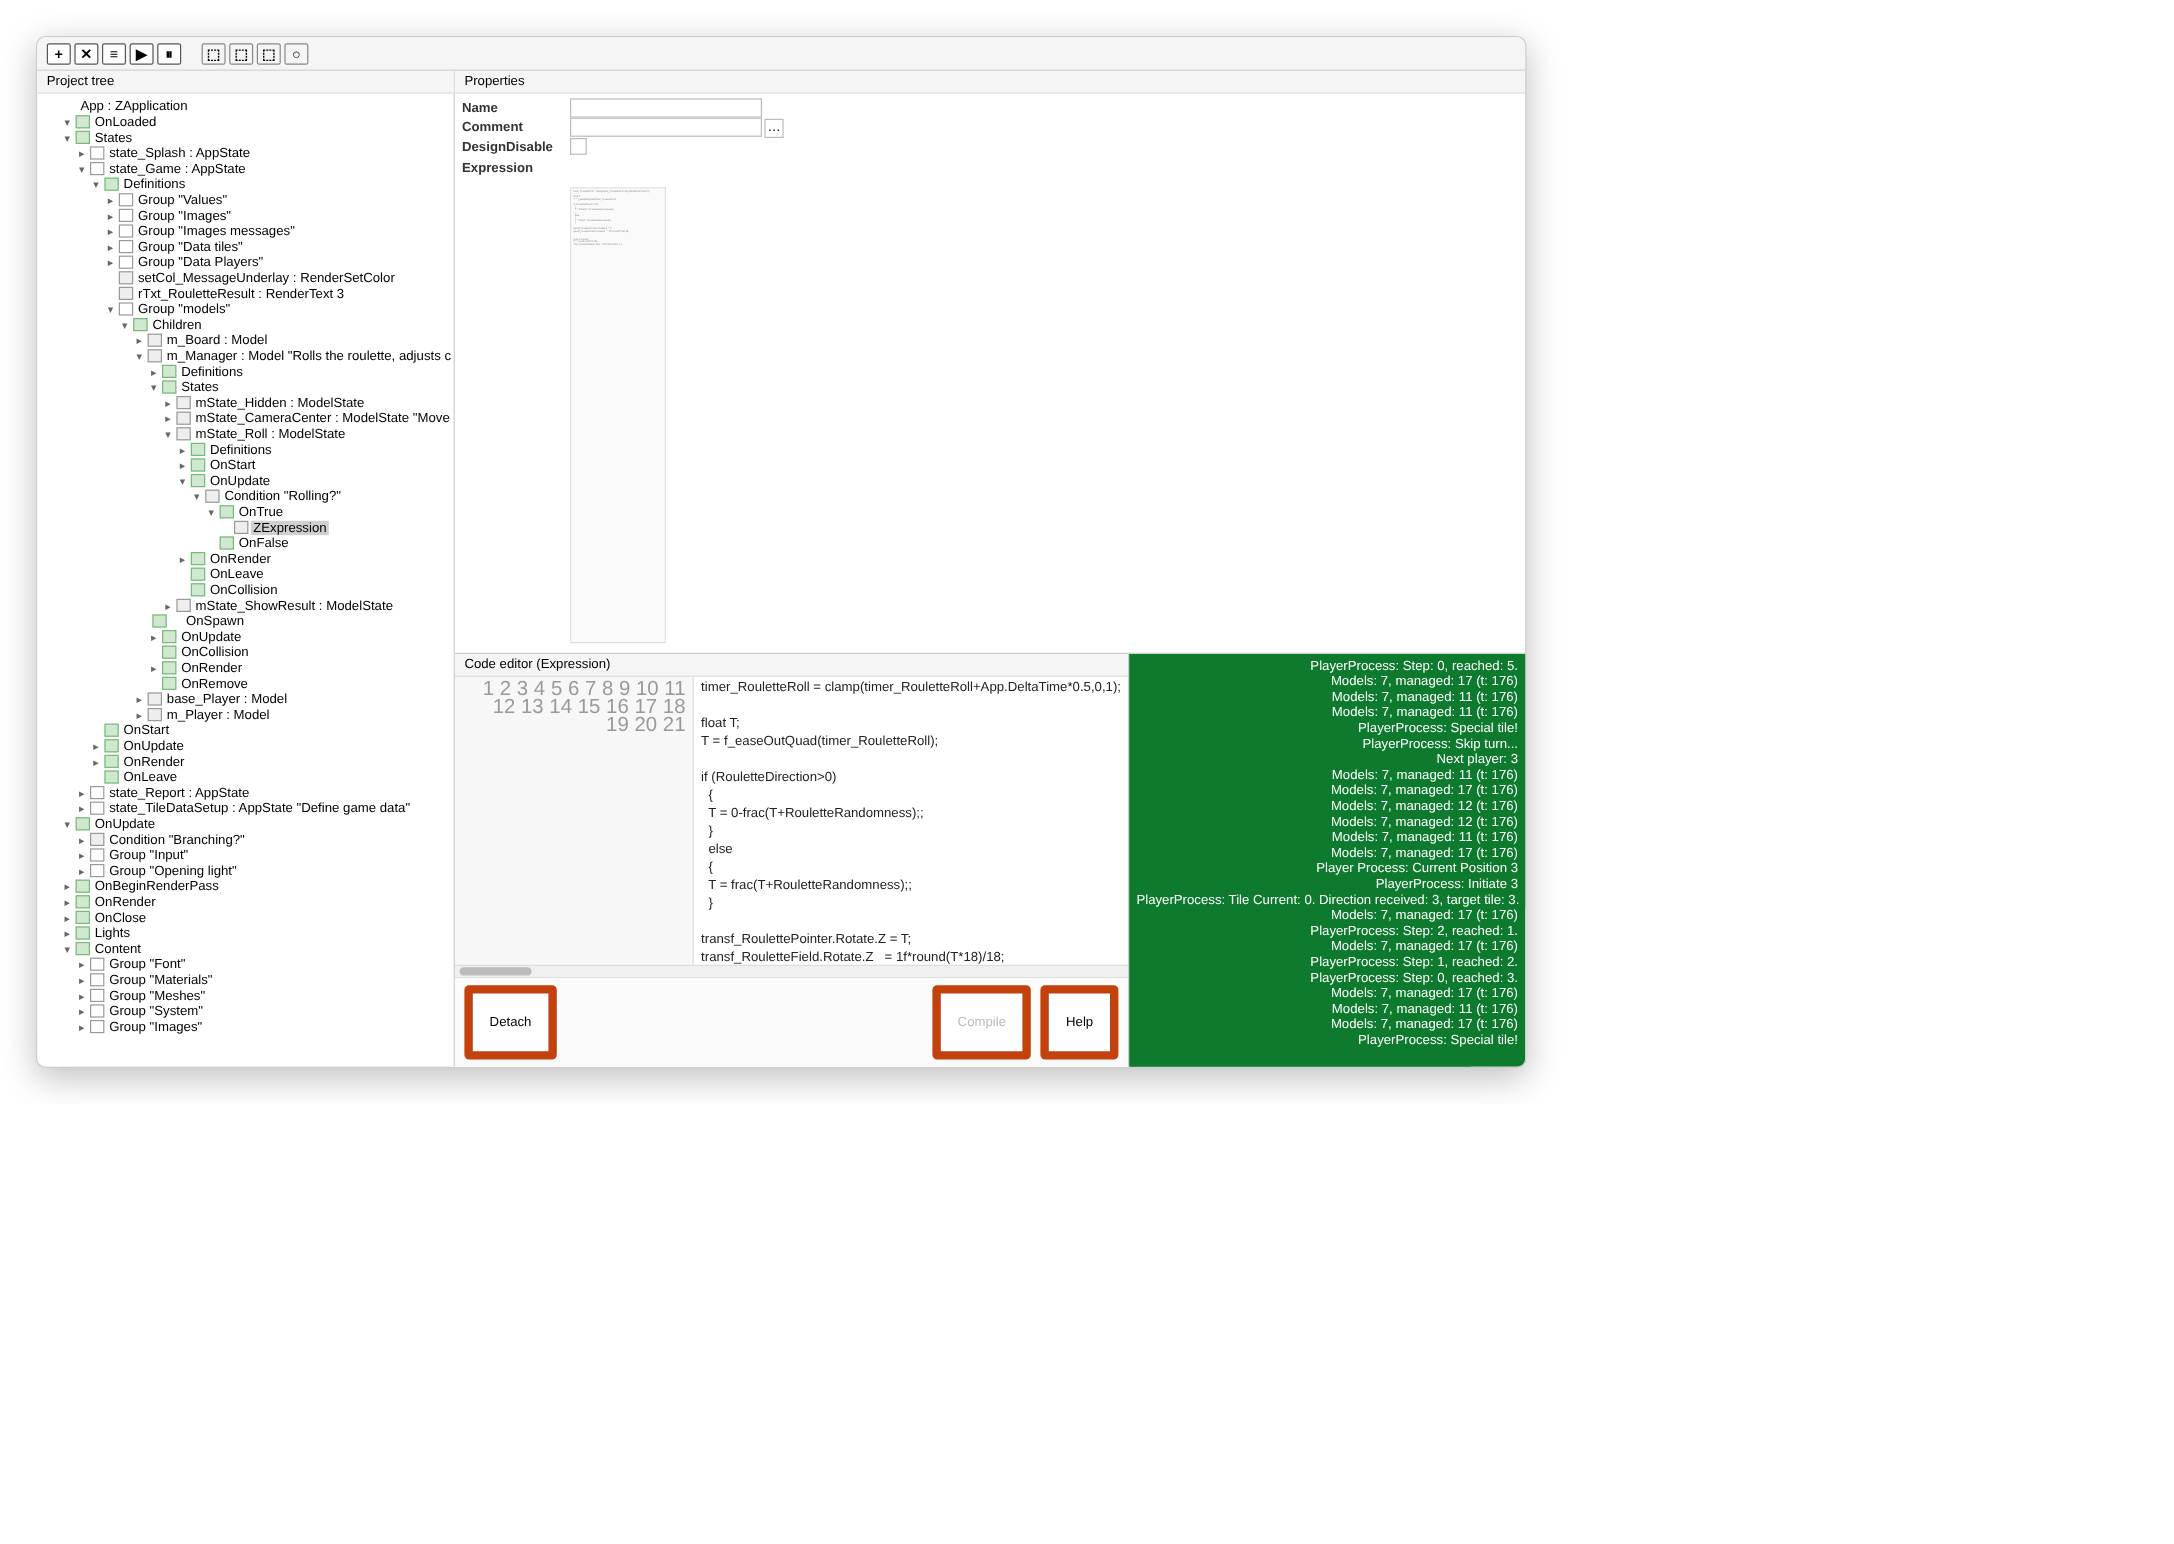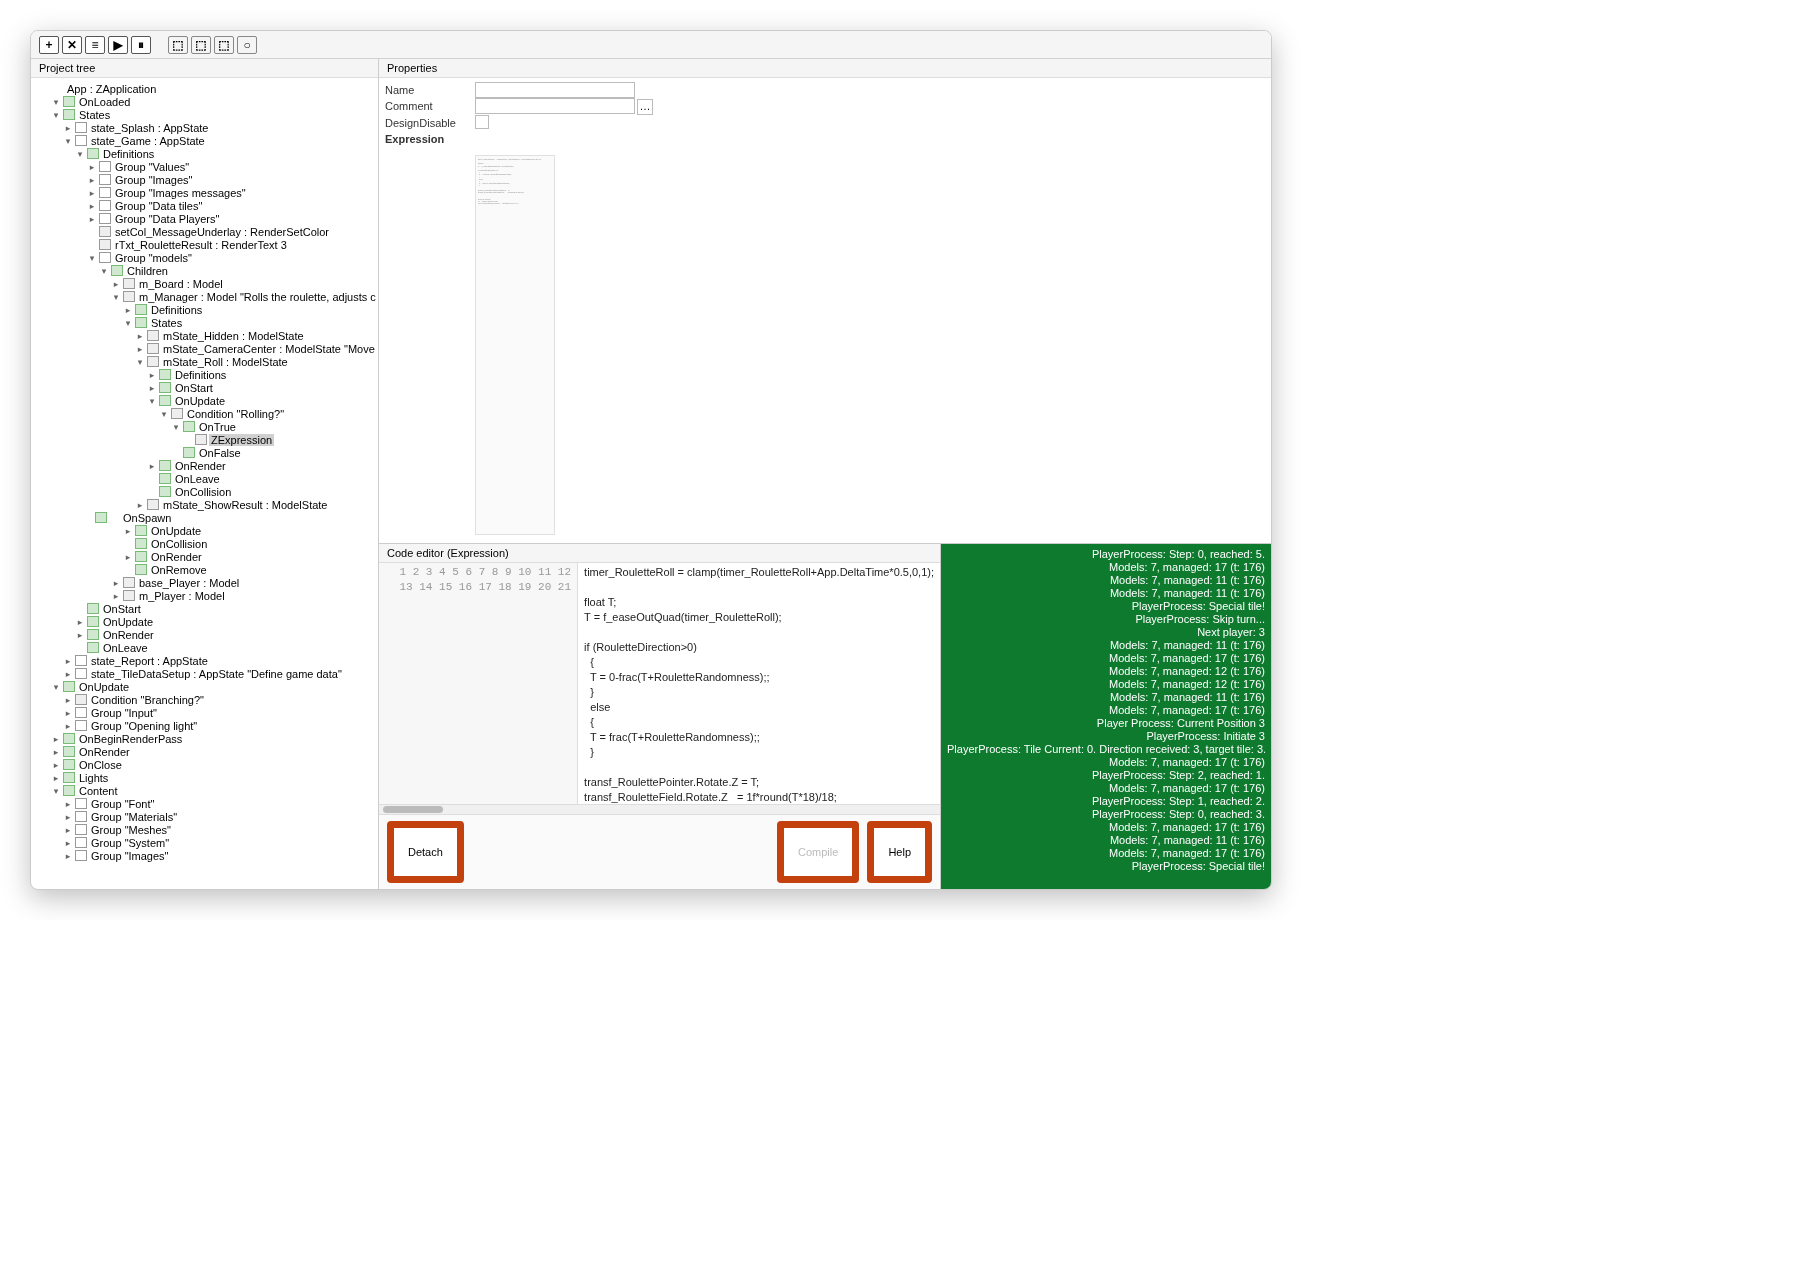--- a/index.html
+++ b/index.html
@@ -23,29 +23,29 @@
 .node.selected .lbl { background: #d0d0d0; }
 .toggle { width: 10px; text-align: center; color: #666; font-size: 9px; cursor: pointer; }
 .ticon { width: 12px; height: 11px; margin: 0 2px; display: inline-flex; align-items: center; justify-content: center; font-size: 9px; border: 1px solid #999; background: #fff; }
 .ticon.list { background: #cfe8cf; border-color: #7b7; }
 .ticon.box { background: #fff; }
 .ticon.comp { background: #eee; }
 .lbl { padding: 0 2px; }
 .right { flex: 1; display: flex; flex-direction: column; }
 .props { border-bottom: 1px solid #ccc; }
 .props-grid { display: grid; grid-template-columns: 90px 1fr; gap: 0; padding: 4px 6px; }
-.props-grid .k { font-size: 11px; color: #333; padding: 2px 0; }
+.props-grid .k { font-size: 11px; color: #333; padding: 2px 0; font-weight: bold; }
 .props-grid .v input { width: 160px; height: 16px; border: 1px solid #bbb; font-size: 11px; padding: 0 3px; }
 .props-grid .v .chk { width: 14px; height: 14px; border: 1px solid #bbb; background: #fff; display: inline-block; }
 .props-grid .v .dots { display: inline-block; width: 16px; height: 16px; border: 1px solid #bbb; text-align: center; line-height: 12px; margin-left: 2px; cursor: pointer; }
 .expr-thumb { margin: 4px 6px 8px 96px; width: 80px; height: 380px; background: #fafafa; border: 1px solid #e0e0e0; padding: 2px; overflow: hidden; font-size: 2px; line-height: 2.2px; color: #888; white-space: pre; }
 .lower { flex: 1; display: flex; overflow: hidden; }
 .editor-pane { flex: 1; display: flex; flex-direction: column; border-right: 1px solid #ccc; }
 .code-area { flex: 1; display: flex; overflow: auto; }
-.gutter { background: #f7f7f7; border-right: 1px solid #ddd; text-align: right; color: #999; font-family: Liberation Mono, monospace; font-size: 11px; padding: 2px 6px 2px 12px; line-height: 15px; }
+.gutter { background: #f7f7f7; border-right: 1px solid #ddd; text-align: right; color: #999; font-family: Liberation Sans, sans-serif; font-size: 17px; padding: 2px 6px 2px 12px; line-height: 15px; }
 .code { flex: 1; font-family: Liberation Sans, sans-serif; font-size: 11px; padding: 2px 6px; line-height: 15px; white-space: pre; color: #222; }
 .hscroll { height: 10px; background: #f0f0f0; border-top: 1px solid #ddd; }
 .hscroll .thumb { width: 60px; height: 7px; background: #bbb; border-radius: 4px; margin: 1px 0 0 4px; }
 .editor-buttons { display: flex; justify-content: space-between; padding: 6px 8px; border-top: 1px solid #ddd; background: #fafafa; }
 .btn { border: 7px solid #c2410c; border-radius: 4px; background: #fff; padding: 18px 14px; font-size: 11px; cursor: pointer; }
 .btn.disabled { color: #bbb; cursor: default; }
 .btn-group { display: flex; gap: 8px; }
 .console { width: 330px; background: #0d7a2e; color: #fff; font-family: Menlo, Consolas, monospace; font-size: 10px; line-height: 13px; padding: 4px 6px; overflow: auto; }
 .console .ln { white-space: nowrap; text-align: right; }
 </style>
@@ -228,21 +228,21 @@
           <div class="node" style="padding-left: 116px;">
             <span class="toggle"></span>
             <span class="ticon list"></span>
             <span class="lbl">OnCollision</span>
           </div>
           <div class="node" style="padding-left: 104px;">
             <span class="toggle">▸</span>
             <span class="ticon comp"></span>
             <span class="lbl">mState_ShowResult : ModelState</span>
           </div>
-          <div class="node" style="padding-left: 40px; gap: 12px;">
+          <div class="node" style="padding-left: 72px; gap: 12px;">
             <span class="toggle"></span>
             <span class="ticon list"></span>
             <span class="lbl">OnSpawn</span>
           </div>
           <div class="node" style="padding-left: 92px;">
             <span class="toggle">▸</span>
             <span class="ticon list"></span>
             <span class="lbl">OnUpdate</span>
           </div>
           <div class="node" style="padding-left: 92px;">

